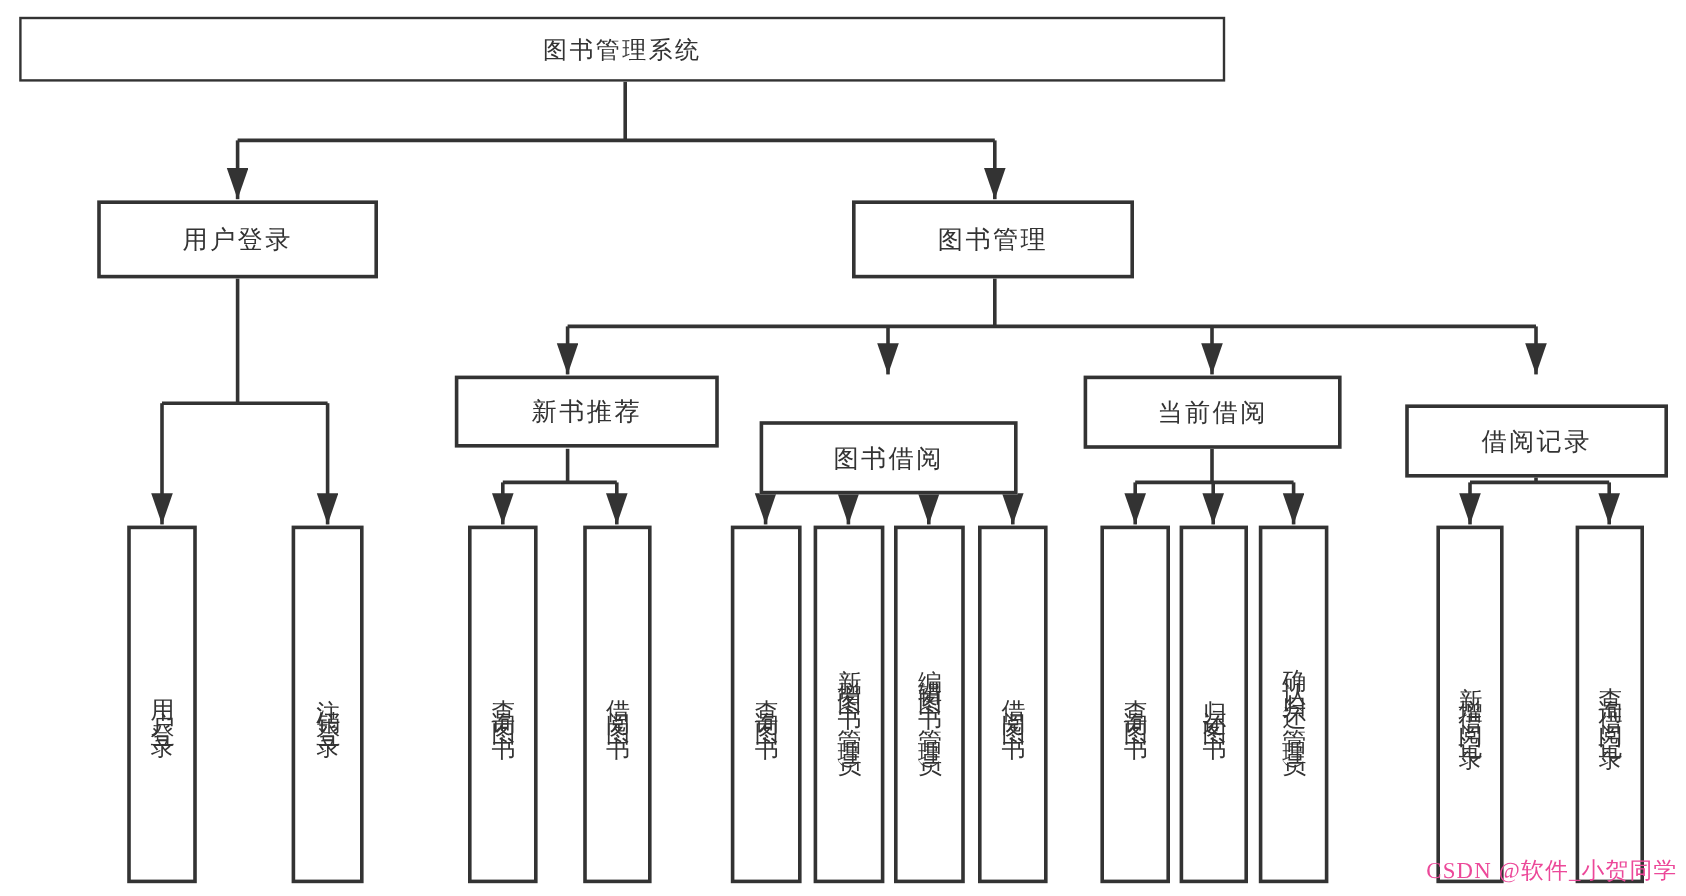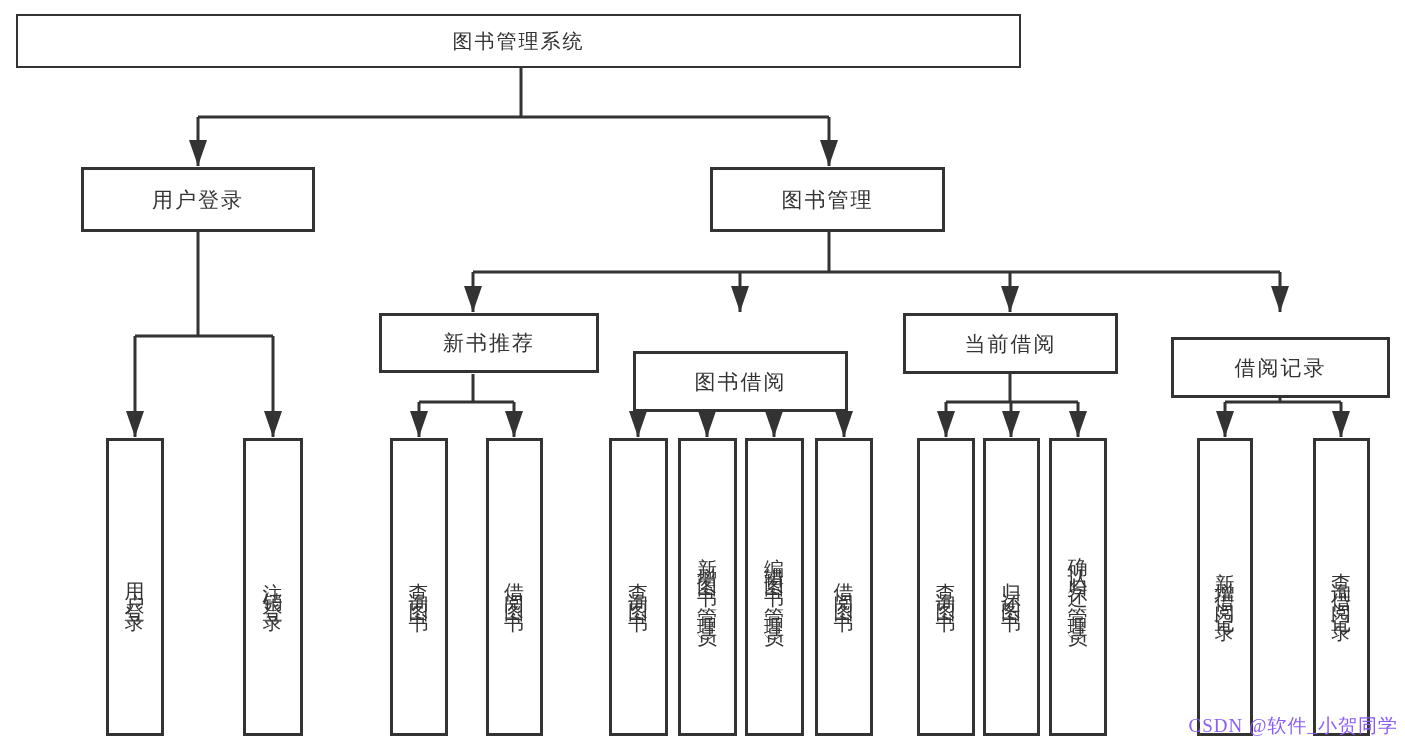--- a/index.html
+++ b/index.html
@@ -60,21 +60,21 @@
     line-height: 1;
     color: #333333;
     white-space: nowrap;
   }
   .watermark {
     position: absolute;
     top: 713px;
     right: 7px;
     font-size: 19px;
     letter-spacing: 1px;
-    color: #8b5cf6;
+    color: #ec4899;
     z-index: 10;
     white-space: nowrap;
   }
 </style>
 </head>
 <body>
 
 <div class="canvas">
 
   <svg class="wires" width="1405" height="747" viewBox="0 0 1405 747" xmlns="http://www.w3.org/2000/svg">

